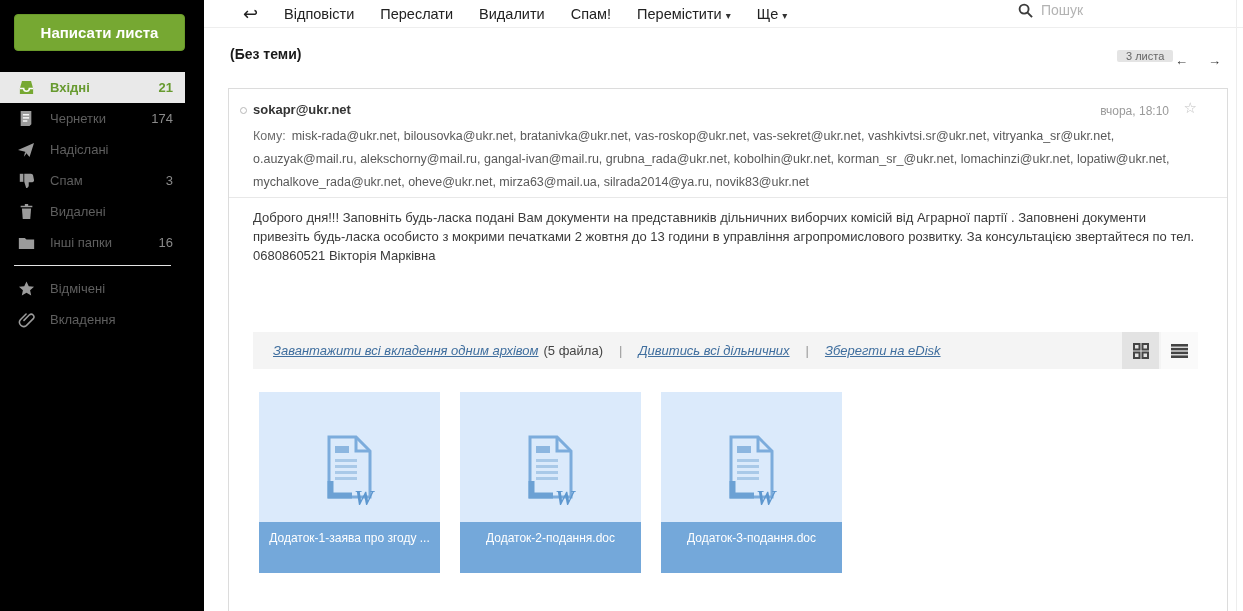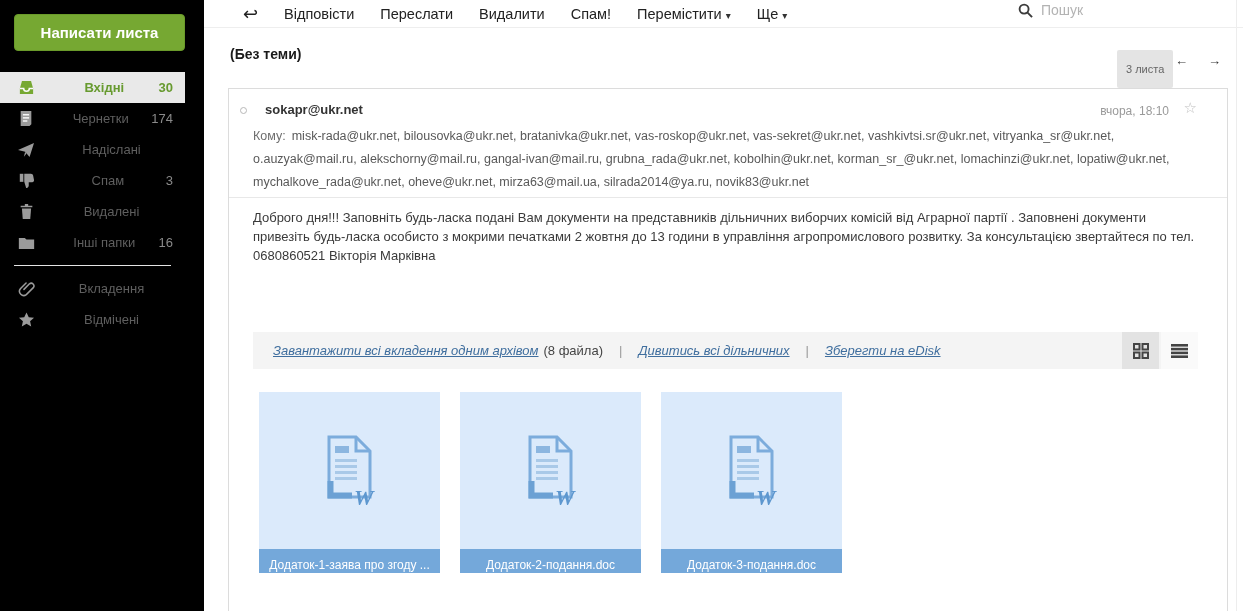--- a/index.html
+++ b/index.html
@@ -12,21 +12,21 @@
   .sidebar {
     position:absolute; left:0; top:0; width:222px; height:100%;
     background:#000000; border-right:1px solid #e3e3e3;
   }
   .compose-btn {
     display:block; margin:14px 0 0 14px; width:171px; height:37px;
     background:#76a832; border:1px solid #6a9a2a; border-radius:4px;
     color:#fff; font-size:15px; font-weight:bold; text-align:center;
     line-height:35px; cursor:pointer; font-family:inherit;
   }
-  .folder-list { margin-top:21px; width:185px;text-align:center; }
+  .folder-list { margin-top:21px; width:185px; }
   .frow {
     display:flex; align-items:center; height:31px; padding:0 12px 0 16px;
     font-size:13px; color:#5f5f5f; cursor:pointer;
   }
   .frow.active { background:#e9e9e9; }
   .frow.active .flabel, .frow.active .fcount { color:#679a2f; font-weight:bold; }
   .ficon { width:20px; height:18px; margin-right:14px; display:inline-flex; align-items:center; justify-content:center; }
   .flabel { flex:1; }
   .fcount { color:#8a8a8a; font-size:13px; }
   .side-divider { margin:7px 14px 7px 14px; border-top:1px solid #e4e4e4; }
@@ -45,35 +45,35 @@
   .search-box svg { margin-right:8px; }
   .search-input {
     border:none; outline:none; font-size:14px; width:150px; background:transparent;
     font-family:Liberation Sans, sans-serif; color:#333;
   }
   .search-input::placeholder { color:#b3b3b3; }
   
   .thread-title { position:absolute; left:26px; top:46px; font-size:14px; font-weight:bold; color:#1a1a1a; }
   .thread-badge {
     position:absolute; left:913px; top:50px; background:#e4e4e4; color:#666;
-    font-size:11px; padding:13px 9px; border-radius:2px;
+    font-size:11px; padding:0 9px; border-radius:2px;
   }
   .nav-arrow { position:absolute; top:53px; font-size:13px; color:#333; cursor:pointer; background:none; border:none; }
   .nav-prev { left:971px; }
   .nav-next { left:1004px; }
   
   .card {
     position:absolute; left:24px; top:88px; width:1000px; height:558px;
     background:#fff; border:1px solid #dcdcdc;
   }
   .msg-dot {
     position:absolute; left:11px; top:18px; width:7px; height:7px;
     border:1px solid #b8b8b8; border-radius:50%;
   }
-  .msg-sender { position:absolute; left:24px; top:13px; font-size:13px; font-weight:bold; color:#333;margin-left:12px; }
+  .msg-sender { position:absolute; left:24px; top:13px; font-size:13px; font-weight:bold; color:#333; }
   .msg-date { position:absolute; right:58px; top:15px; font-size:12px; color:#9a9a9a; }
   .msg-star { position:absolute; right:30px; top:10px; font-size:15px; color:#c2c2c2; cursor:pointer; background:none; border:none; }
   .recipients {
     position:absolute; left:24px; top:36px; width:950px;
     font-size:12.5px; color:#595959; line-height:23px;
   }
   .to-label { color:#6e6e6e; margin-right:6px; }
   .msg-divider { position:absolute; left:0; right:0; top:108px; border-top:1px solid #e8e8e8; }
   .msg-body {
     position:absolute; left:24px; top:119px; width:945px;
@@ -94,21 +94,21 @@
     margin-left:2px; cursor:pointer; border:none; background:#fafafa;
   }
   .vbtn.selected { background:#e3e3e3; }
   
   .tiles { position:absolute; left:30px; top:303px; display:flex; gap:20px; }
   .tile {
     position:relative; width:181px; height:181px; background:#dbeafb; cursor:pointer;
   }
   .tile .doc { position:absolute; left:50%; top:42px; transform:translateX(-50%); }
   .tlabel {
-    position:absolute; left:0; right:0; bottom:0; height:24px; background:#74a8da;
+    position:absolute; left:0; right:0; bottom:0; height:51px; background:#74a8da;
     color:#fff; font-size:12px; line-height:33px; text-align:center;
     white-space:nowrap; overflow:hidden; text-overflow:ellipsis; padding:0 8px;
   }
 </style>
 </head>
 <body>
 
 <div class="page">
 
   <aside class="sidebar">
@@ -117,21 +117,21 @@
     <div class="folder-list">
 
       <div class="frow active">
         <span class="ficon">
           <svg width="19" height="17" viewBox="0 0 20 18">
               <path d="M3 10 L5.2 2 H14.8 L17 10 V16 H3 Z" fill="#76a832"></path>
               <path d="M3 10 H7 a3 3 0 0 0 6 0 H17" fill="none" stroke="#fbfbfb" stroke-width="1.6"></path>
             </svg>
         </span>
         <span class="flabel">Вхідні</span>
-        <span class="fcount">30</span>
+        <span class="fcount">21</span>
       </div>
 
       <div class="frow">
         <span class="ficon">
           <svg width="16" height="17" viewBox="0 0 18 19">
               <path d="M3 1 h12 v15 l-2 2 H3 Z" fill="#9b9b9b"></path>
               <rect x="5.5" y="4.5" width="7" height="1.6" fill="#fbfbfb"></rect>
               <rect x="5.5" y="8" width="7" height="1.6" fill="#fbfbfb"></rect>
               <rect x="5.5" y="11.5" width="5" height="1.6" fill="#fbfbfb"></rect>
             </svg>
@@ -181,35 +181,35 @@
         </span>
         <span class="flabel">Інші папки</span>
         <span class="fcount">16</span>
       </div>
 
       <div class="side-divider"></div>
 
 
       <div class="frow">
         <span class="ficon">
+          <svg width="17" height="16" viewBox="0 0 18 17">
+              <path d="M9 0.5 l2.4 5.2 5.6 .5 -4.2 3.7 1.2 5.6 L9 12.6 4 15.5 5.2 9.9 1 6.2 l5.6 -.5 Z" fill="#9b9b9b"></path>
+            </svg>
+        </span>
+        <span class="flabel">Відмічені</span>
+        <span class="fcount"></span>
+      </div>
+
+      <div class="frow">
+        <span class="ficon">
           <svg width="17" height="17" viewBox="0 0 20 20">
               <path d="M7 11 L13.5 4.5 a3.2 3.2 0 0 1 4.5 4.5 L9.8 17.2 a5 5 0 0 1 -7 -7 L9.5 3.5" stroke="#9b9b9b" stroke-width="1.8" fill="none" stroke-linecap="round"></path>
             </svg>
         </span>
         <span class="flabel">Вкладення</span>
-        <span class="fcount"></span>
-      </div>
-
-      <div class="frow">
-        <span class="ficon">
-          <svg width="17" height="16" viewBox="0 0 18 17">
-              <path d="M9 0.5 l2.4 5.2 5.6 .5 -4.2 3.7 1.2 5.6 L9 12.6 4 15.5 5.2 9.9 1 6.2 l5.6 -.5 Z" fill="#9b9b9b"></path>
-            </svg>
-        </span>
-        <span class="flabel">Відмічені</span>
         <span class="fcount"></span>
       </div>
 
     </div>
   </aside>
 
   <div class="main">
     <div class="right-edge"></div>
 
     <div class="toolbar">
@@ -242,21 +242,21 @@
       <button class="msg-star">☆</button>
 
       <div class="recipients"><span class="to-label">Кому:</span><span>misk-rada@ukr.net, bilousovka@ukr.net, bratanivka@ukr.net, vas-roskop@ukr.net, vas-sekret@ukr.net, vashkivtsi.sr@ukr.net, vitryanka_sr@ukr.net, o.auzyak@mail.ru, alekschorny@mail.ru, gangal-ivan@mail.ru, grubna_rada@ukr.net, kobolhin@ukr.net, korman_sr_@ukr.net, lomachinzi@ukr.net, lopatiw@ukr.net, mychalkove_rada@ukr.net, oheve@ukr.net, mirza63@mail.ua, silrada2014@ya.ru, novik83@ukr.net</span></div>
 
       <div class="msg-divider"></div>
 
       <div class="msg-body">Доброго дня!!! Заповніть будь-ласка подані Вам документи на представників дільничних виборчих комісій від Аграрної партії . Заповнені документи привезіть будь-ласка особисто з мокрими печатками  2 жовтня до 13 години в управління агропромислового розвитку. За консультацією звертайтеся по тел. 0680860521 Вікторія Марківна</div>
 
       <div class="attach-bar">
         <span class="alink">Завантажити всі вкладення одним архівом</span>
-        <span class="acount">(8 файла)</span>
+        <span class="acount">(5 файла)</span>
         <span class="asep">|</span>
         <span class="alink">Дивитись всі дільничних</span>
         <span class="asep">|</span>
         <span class="alink">Зберегти на eDisk</span>
 
         <div class="view-btns">
           <button class="vbtn selected">
             <svg width="16" height="16" viewBox="0 0 16 16">
                 <rect x="1" y="1" width="5.5" height="5.5" fill="none" stroke="#444" stroke-width="2"></rect>
                 <rect x="9.5" y="1" width="5.5" height="5.5" fill="none" stroke="#444" stroke-width="2"></rect>

